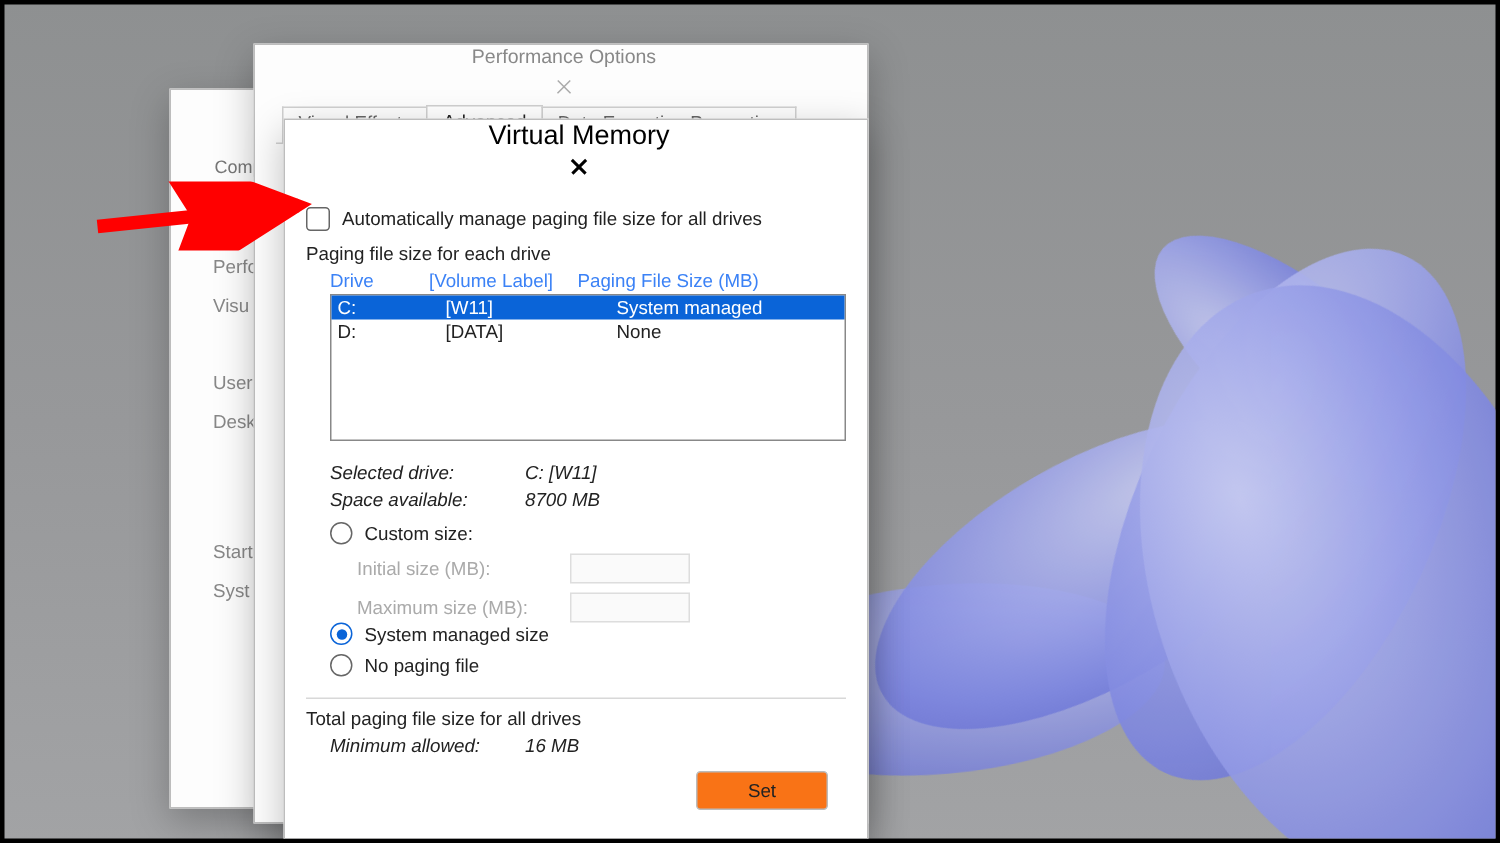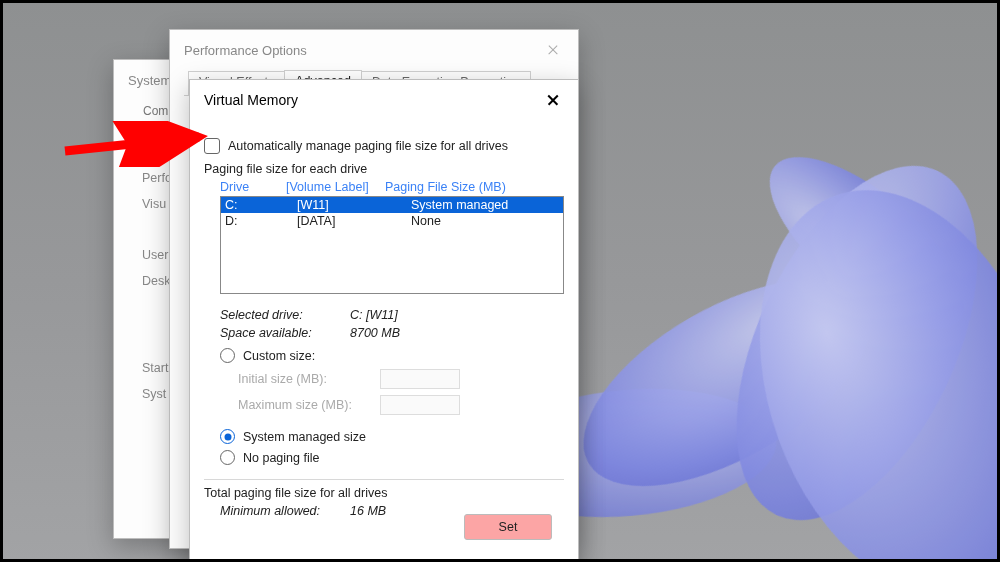--- a/index.html
+++ b/index.html
@@ -24,21 +24,21 @@
   .petal.p4 { width: 280px; height: 300px; right: 230px; top: 300px; transform: rotate(85deg) scaleX(0.45); opacity:0.8;}
   .petal.p5 { width: 220px; height: 240px; right: 20px; top: 120px; transform: rotate(-50deg) scaleX(0.45); }
 
   .dialog {
     position: absolute; background: #fdfdfd; border: 1px solid #bdbdbd;
     box-shadow: 0 8px 24px rgba(0,0,0,0.25);
     display: flex; flex-direction: column;
   }
   .titlebar {
     display: flex; align-items: center; justify-content: space-between;
-    height: 40px; padding: 0 10px 0 14px; font-size: 13px; color: #333;
+    height: 40px; padding: 0 10px 0 14px; font-size: 13px; color: #333; flex-direction: column;
   }
   .titlebar.inactive { color: #888; }
   .close-btn {
     width: 30px; height: 30px; position: relative; cursor: default;
   }
   .close-btn::before, .close-btn::after {
     content: ''; position: absolute; left: 50%; top: 50%; width: 12px; height: 1.3px;
     background: #555; transform-origin: center;
   }
   .close-btn::before { transform: translate(-50%,-50%) rotate(45deg); }
@@ -59,21 +59,21 @@
   .perfopts .tabrow { display:flex; border-bottom:1px solid #d0d0d0; height:26px; padding-left:4px;}
   .perfopts .tab {
     padding: 3px 10px; font-size:12.5px; border:1px solid #d0d0d0; border-bottom:none;
     background:#fdfdfd; margin-right:-1px; position:relative; top:1px;
   }
   .perfopts .tab.active { background:#fff; border-bottom:1px solid #fff; top:0; }
   .perfopts .tab.inactive-txt { color:#666; }
 
   
   .virtmem { left: 186px; top: 76px; width: 390px; height: 500px; z-index: 3; background:#fff; }
-  .virtmem .titlebar { font-size: 14px; color:#000; font-weight:400; }
+  .virtmem .titlebar { font-size: 18px; color:#000; font-weight:400; }
   .virtmem .close-btn::before, .virtmem .close-btn::after { background:#000; width:13px; height:1.5px;}
 
   .chk-row { display:flex; align-items:center; gap:8px; margin: 18px 0 8px 14px; }
   .checkbox {
     width:16px; height:16px; border:1.5px solid #666; border-radius:3px; background:#fff;
   }
   .group-title { margin: 8px 0 4px 14px; font-size:12.5px; }
   .drive-list-hdr {
     display:flex; margin: 2px 14px 0 30px; font-size:12.5px; color:#3b82f6;
   }
@@ -105,21 +105,21 @@
   .disabled-txt { color:#aaa; }
   .size-inputs { margin-left: 48px; }
   .size-input-row { display:flex; align-items:center; gap:22px; margin-top:6px; font-size:12.5px;}
   .size-input-row .lbl { width:120px; }
   .num-input {
     width:80px; height:20px; border:1px solid #ddd; background:#fafafa;
   }
 
   .set-btn {
     position:absolute; right:26px; top: 394px;
-    width:88px; height:26px; border:1px solid #bbb; background:#fca5a5;
+    width:88px; height:26px; border:1px solid #bbb; background:#f97316;
     font-size:12.5px; text-align:center; line-height:24px; border-radius:3px;
   }
 
   hr.sep { border:none; border-top:1px solid #d8d8d8; margin: 14px 14px 6px 14px; }
 
   
   .arrow {
     position:absolute; z-index:10; left:56px; top:118px; width:160px; height:46px;
     pointer-events:none;
   }
@@ -219,21 +219,21 @@
       <div class="size-input-row">
         <span class="lbl disabled-txt">Initial size (MB):</span>
         <div class="num-input"></div>
       </div>
       <div class="size-input-row">
         <span class="lbl disabled-txt">Maximum size (MB):</span>
         <div class="num-input"></div>
       </div>
     </div>
 
-    <div class="radio-row" style="margin-top:14px;">
+    <div class="radio-row" style="margin-top:0;">
       <div class="radio checked"></div>
       <span>System managed size</span>
     </div>
     <div class="radio-row" style="margin-top:6px;">
       <div class="radio"></div>
       <span>No paging file</span>
     </div>
 
     <div class="set-btn">Set</div>
 

